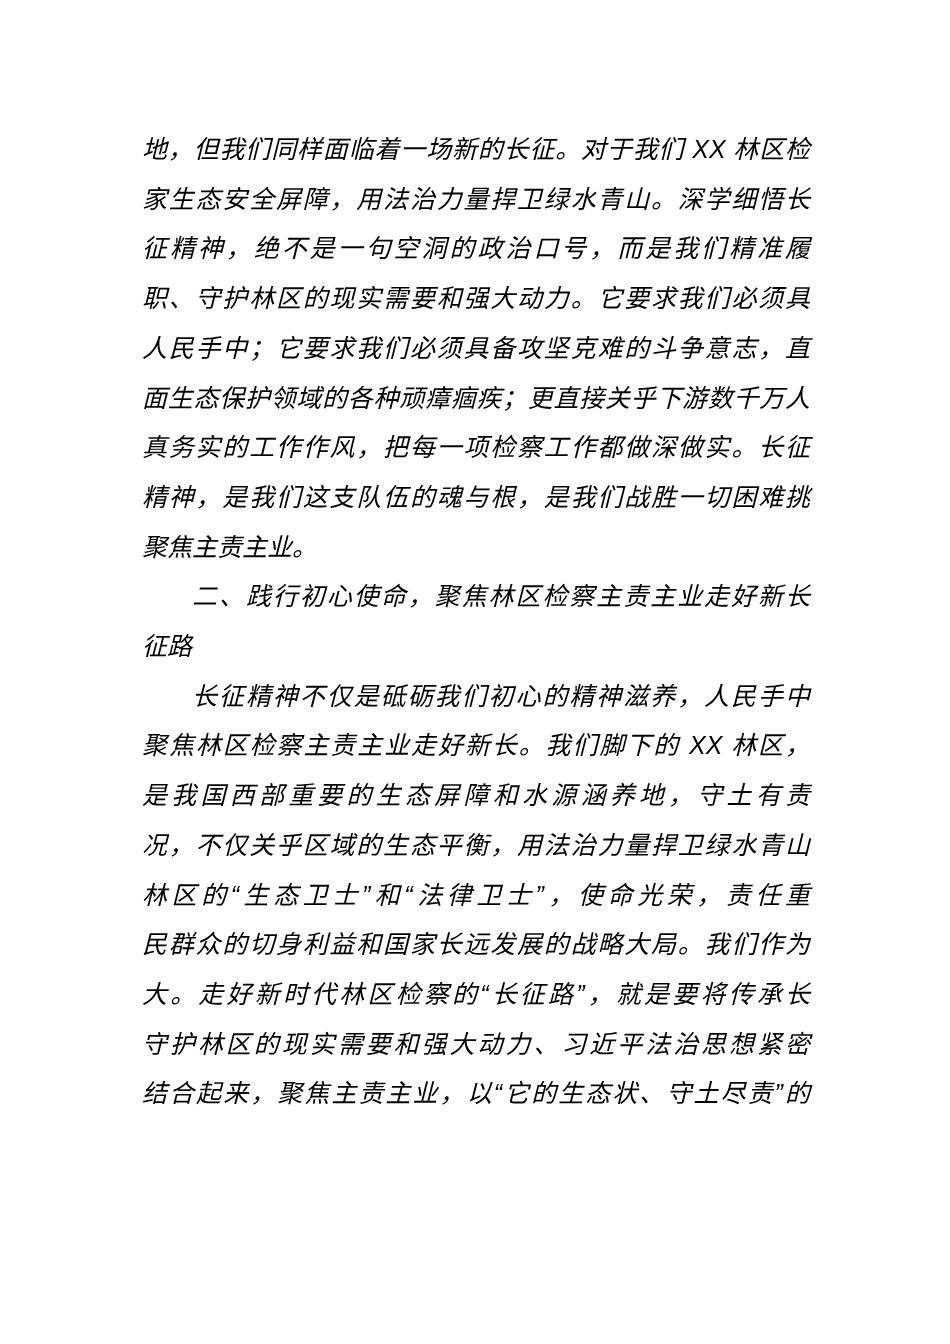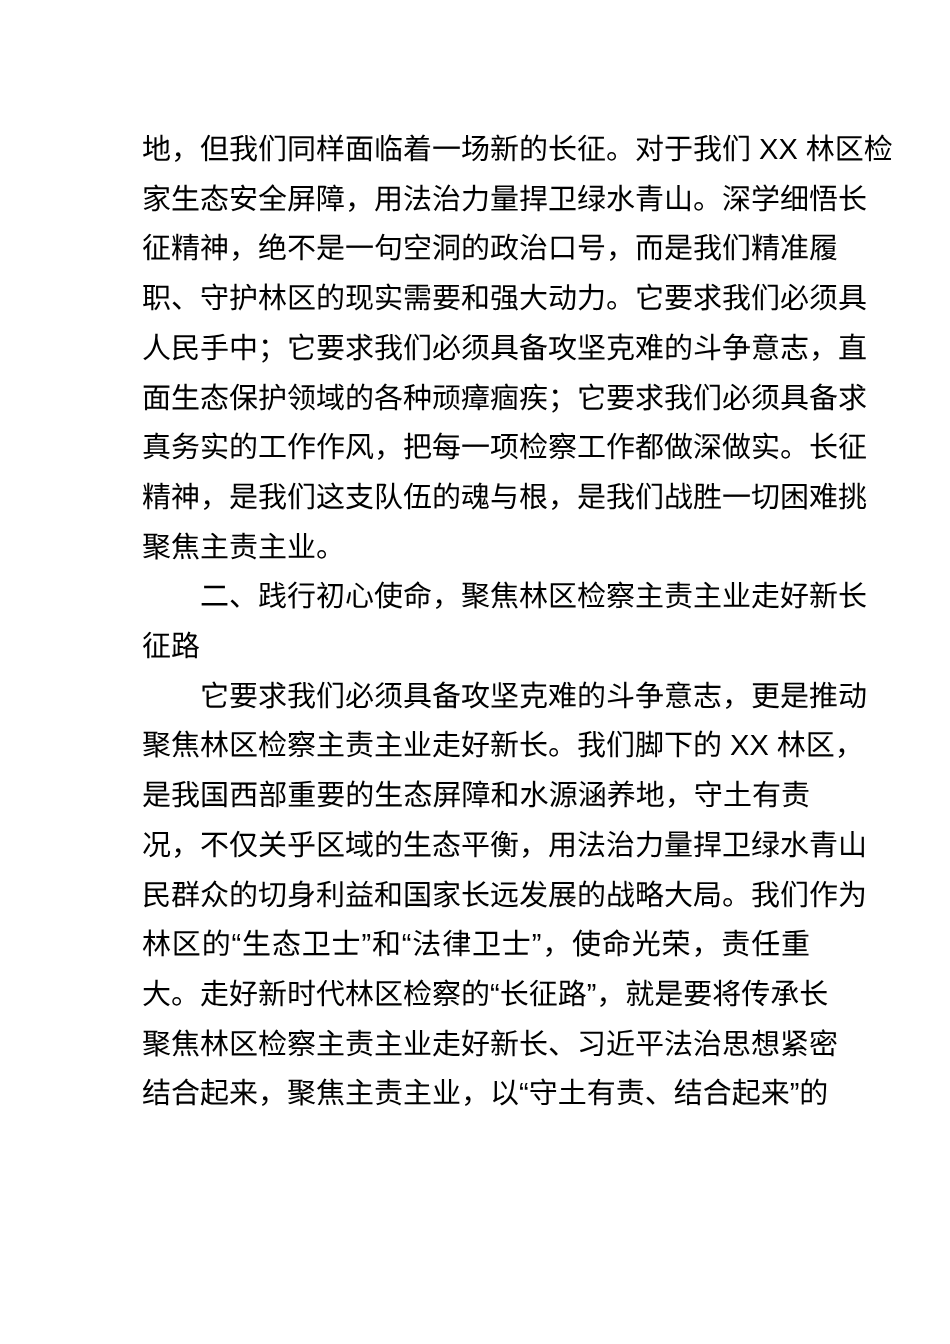--- a/index.html
+++ b/index.html
@@ -21,27 +21,28 @@
     box-sizing: border-box;
     width: 100%;
     height: 100%;
     padding: 125px 140px 0 142px;
   }
   .para {
     margin: 0;
     padding: 0;
   }
   .ln {
-    font-size: 29px;
+    font-size: 25px;
     line-height: 49.7px;
     letter-spacing: 0;
     white-space: nowrap;
     text-align: justify;
     
     text-align-last: justify;
+    font-style: italic;
     -moz-text-align-last: justify;
   }
   .ln.flush-last {
     
     text-align-last: left;
     -moz-text-align-last: left;
     white-space: normal;
   }
   .ln.indent {
     text-indent: 2em;
@@ -52,37 +53,37 @@
 
 <div class="page">
   <main class="doc">
 
     <section class="para">
       <div class="ln">地，但我们同样面临着一场新的长征。对于我们 XX 林区检</div>
       <div class="ln">家生态安全屏障，用法治力量捍卫绿水青山。深学细悟长</div>
       <div class="ln">征精神，绝不是一句空洞的政治口号，而是我们精准履</div>
       <div class="ln">职、守护林区的现实需要和强大动力。它要求我们必须具</div>
       <div class="ln">人民手中；它要求我们必须具备攻坚克难的斗争意志，直</div>
-      <div class="ln">面生态保护领域的各种顽瘴痼疾；它要求我们必须具备求</div>
+      <div class="ln">面生态保护领域的各种顽瘴痼疾；更直接关乎下游数千万人</div>
       <div class="ln">真务实的工作作风，把每一项检察工作都做深做实。长征</div>
       <div class="ln">精神，是我们这支队伍的魂与根，是我们战胜一切困难挑</div>
       <div class="ln flush-last">聚焦主责主业。</div>
     </section>
 
     <section class="para">
       <div class="ln indent">二、践行初心使命，聚焦林区检察主责主业走好新长</div>
       <div class="ln flush-last">征路</div>
     </section>
 
     <section class="para">
-      <div class="ln indent">它要求我们必须具备攻坚克难的斗争意志，更是推动</div>
+      <div class="ln indent">长征精神不仅是砥砺我们初心的精神滋养，人民手中</div>
       <div class="ln">聚焦林区检察主责主业走好新长。我们脚下的 XX 林区，</div>
       <div class="ln">是我国西部重要的生态屏障和水源涵养地，守土有责</div>
       <div class="ln">况，不仅关乎区域的生态平衡，用法治力量捍卫绿水青山</div>
+      <div class="ln">林区的“生态卫士”和“法律卫士”，使命光荣，责任重</div>
       <div class="ln">民群众的切身利益和国家长远发展的战略大局。我们作为</div>
-      <div class="ln">林区的“生态卫士”和“法律卫士”，使命光荣，责任重</div>
       <div class="ln">大。走好新时代林区检察的“长征路”，就是要将传承长</div>
-      <div class="ln">聚焦林区检察主责主业走好新长、习近平法治思想紧密</div>
-      <div class="ln">结合起来，聚焦主责主业，以“守土有责、结合起来”的</div>
+      <div class="ln">守护林区的现实需要和强大动力、习近平法治思想紧密</div>
+      <div class="ln">结合起来，聚焦主责主业，以“它的生态状、守土尽责”的</div>
     </section>
 
   </main>
 </div>
 
 </body></html>

